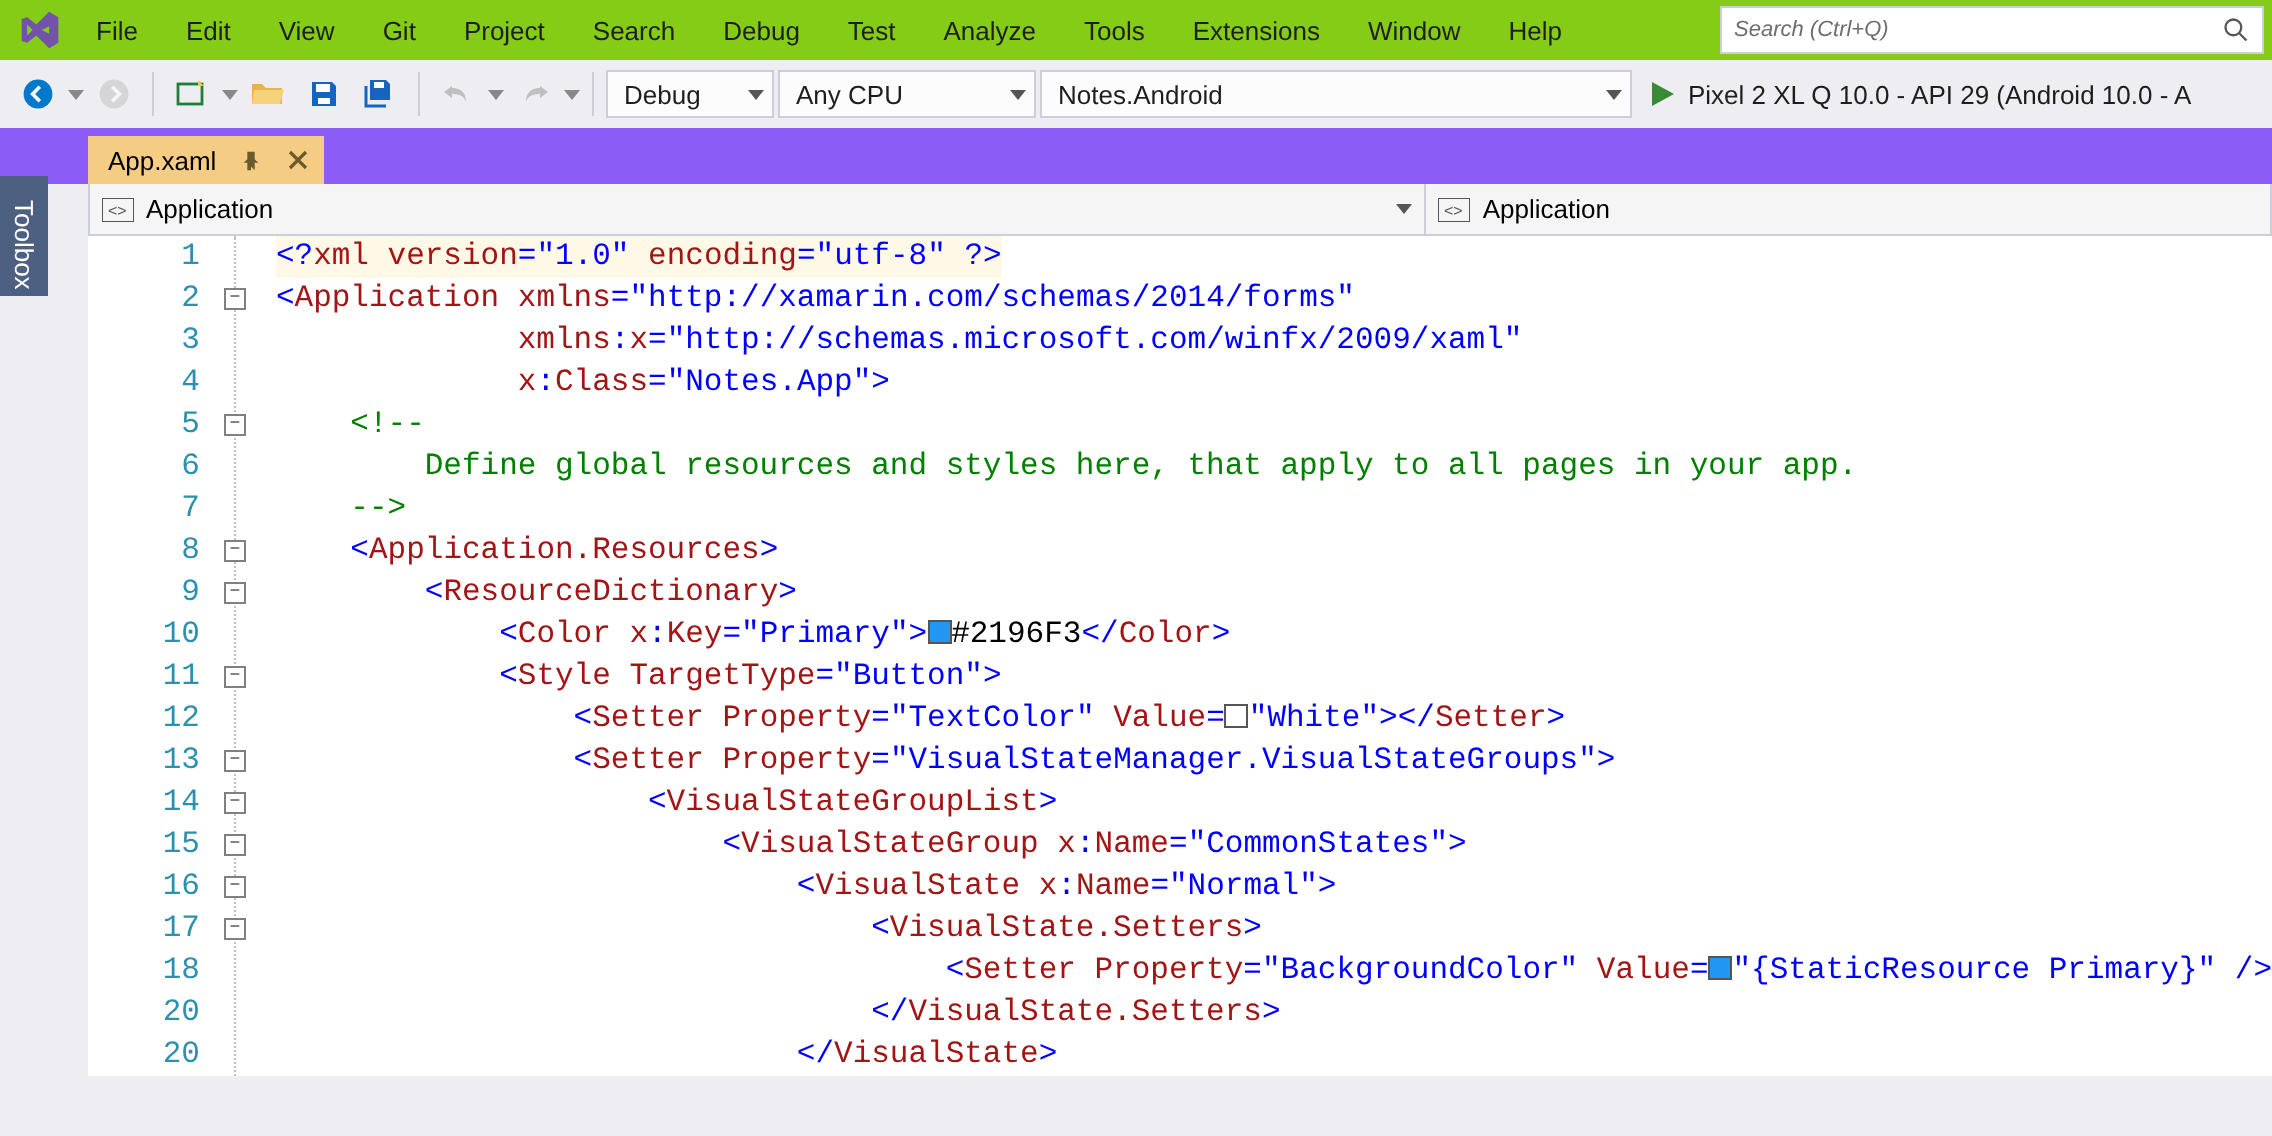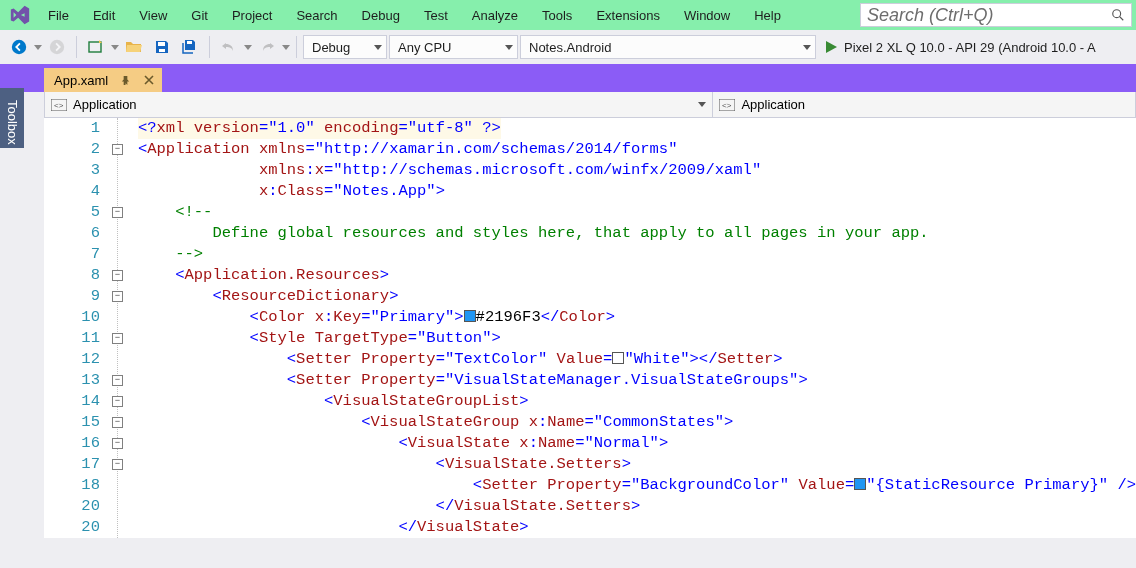--- a/index.html
+++ b/index.html
@@ -8,21 +8,21 @@
     font-size: 13px;
     background: #eeeef2;
     overflow: hidden;
     width: 1136px;
     height: 568px;
   }
   
   .menu-bar {
     display: flex;
     align-items: center;
-    background: #86efac;
+    background: #84cc16;
     height: 30px;
     padding: 12px 4px;
   }
   .vs-logo {
     width: 32px;
     height: 30px;
     display: flex;
     align-items: center;
     justify-content: center;
   }
@@ -39,21 +39,21 @@
     background: #fff;
     border: 1px solid #cccedb;
     height: 24px;
     width: 272px;
     padding: 0 6px;
   }
   .search-input {
     border: none;
     outline: none;
     flex: 1;
-    font-size: 18px;
+    font-size: 11px;
     color: #555;
     font-style: italic;
   }
   .search-input::placeholder { color: #6d6d6d; font-style: italic; }
   .search-icon { width: 14px; height: 14px; }
 
   
   .toolbar {
     display: flex;
     align-items: center;

